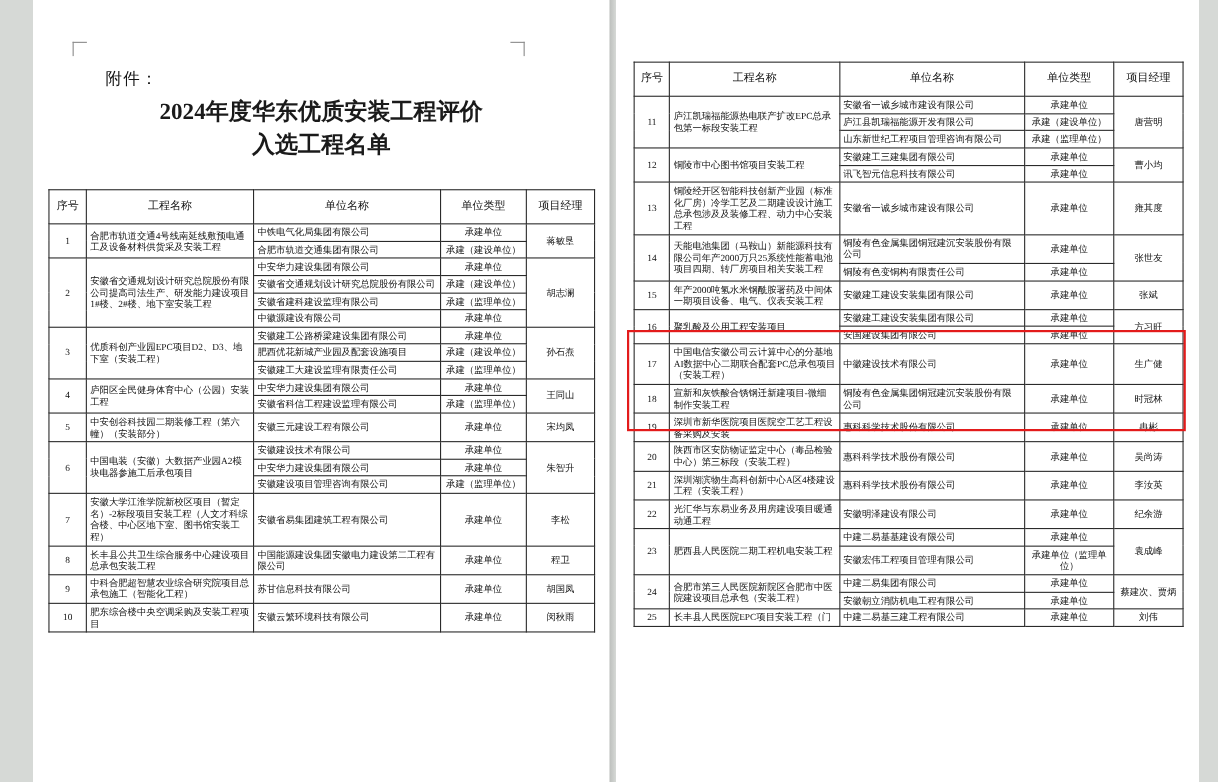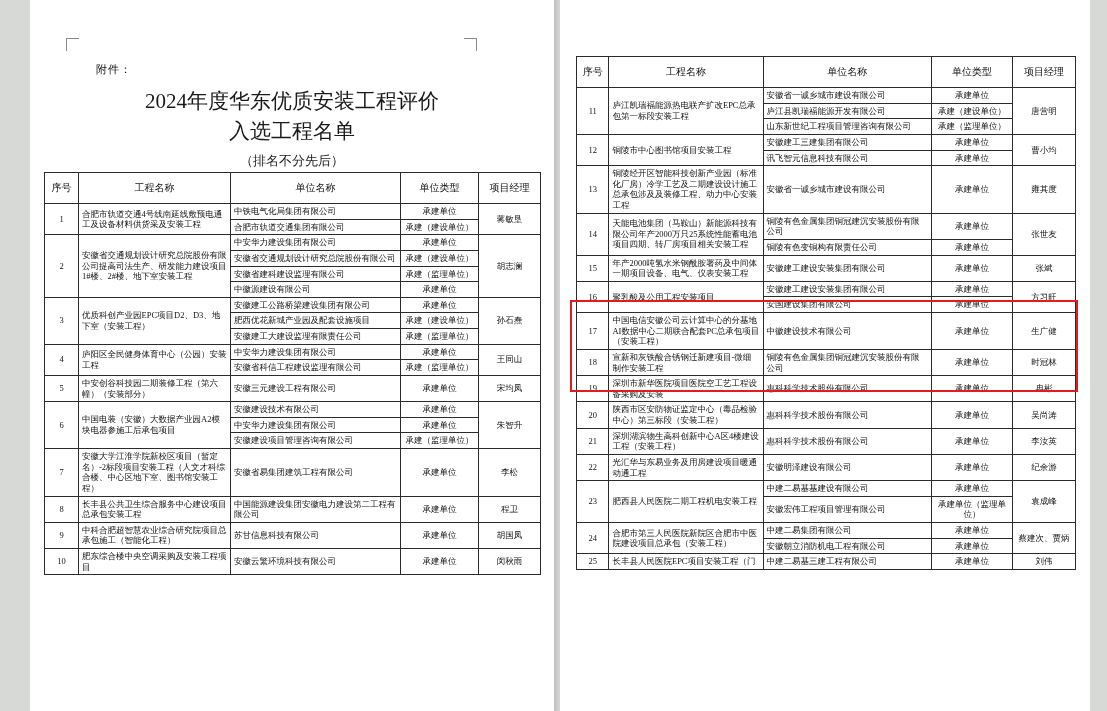--- a/index.html
+++ b/index.html
@@ -16,31 +16,31 @@
     background:#ffffff;
     height:711px;
     box-sizing:border-box;
   }
   #page-left{left:30px;width:524px;}
   #page-right{left:560px;width:530px;}
 
   .attach{
     position:absolute;
     left:66px;top:62px;
-    font-size:11px;
+    font-size:15px;
     color:#111;
     font-family:"Liberation Serif","DejaVu Serif",serif;
     letter-spacing:1px;
   }
   .title{
     position:absolute;
     left:0;right:0;top:86px;
     text-align:center;
     font-size:21px;
-    font-weight:normal;
+    font-weight:bold;
     color:#1a1a1a;
     font-family:"Liberation Serif","DejaVu Serif",serif;
     line-height:1.45;
   }
   .title .l2{display:block;}
   .subtitle{
     position:absolute;
     left:0;right:0;top:152px;
     text-align:center;
     font-size:13px;
@@ -116,21 +116,20 @@
 <div class="page" id="page-left">
   <div class="crop tl"></div>
   <div class="crop tr"></div>
 
   <div class="attach">附件：</div>
 
   <div class="title">
     <span>2024年度华东优质安装工程评价</span>
     <span class="l2">入选工程名单</span>
   </div>
-  <div class="subtitle">（排名不分先后）</div>
 
   <table class="doc" id="tbl-left">
     <colgroup>
         <col class="c1">
         <col class="c2">
         <col class="c3">
         <col class="c4">
         <col class="c5">
       </colgroup>
     <thead>

